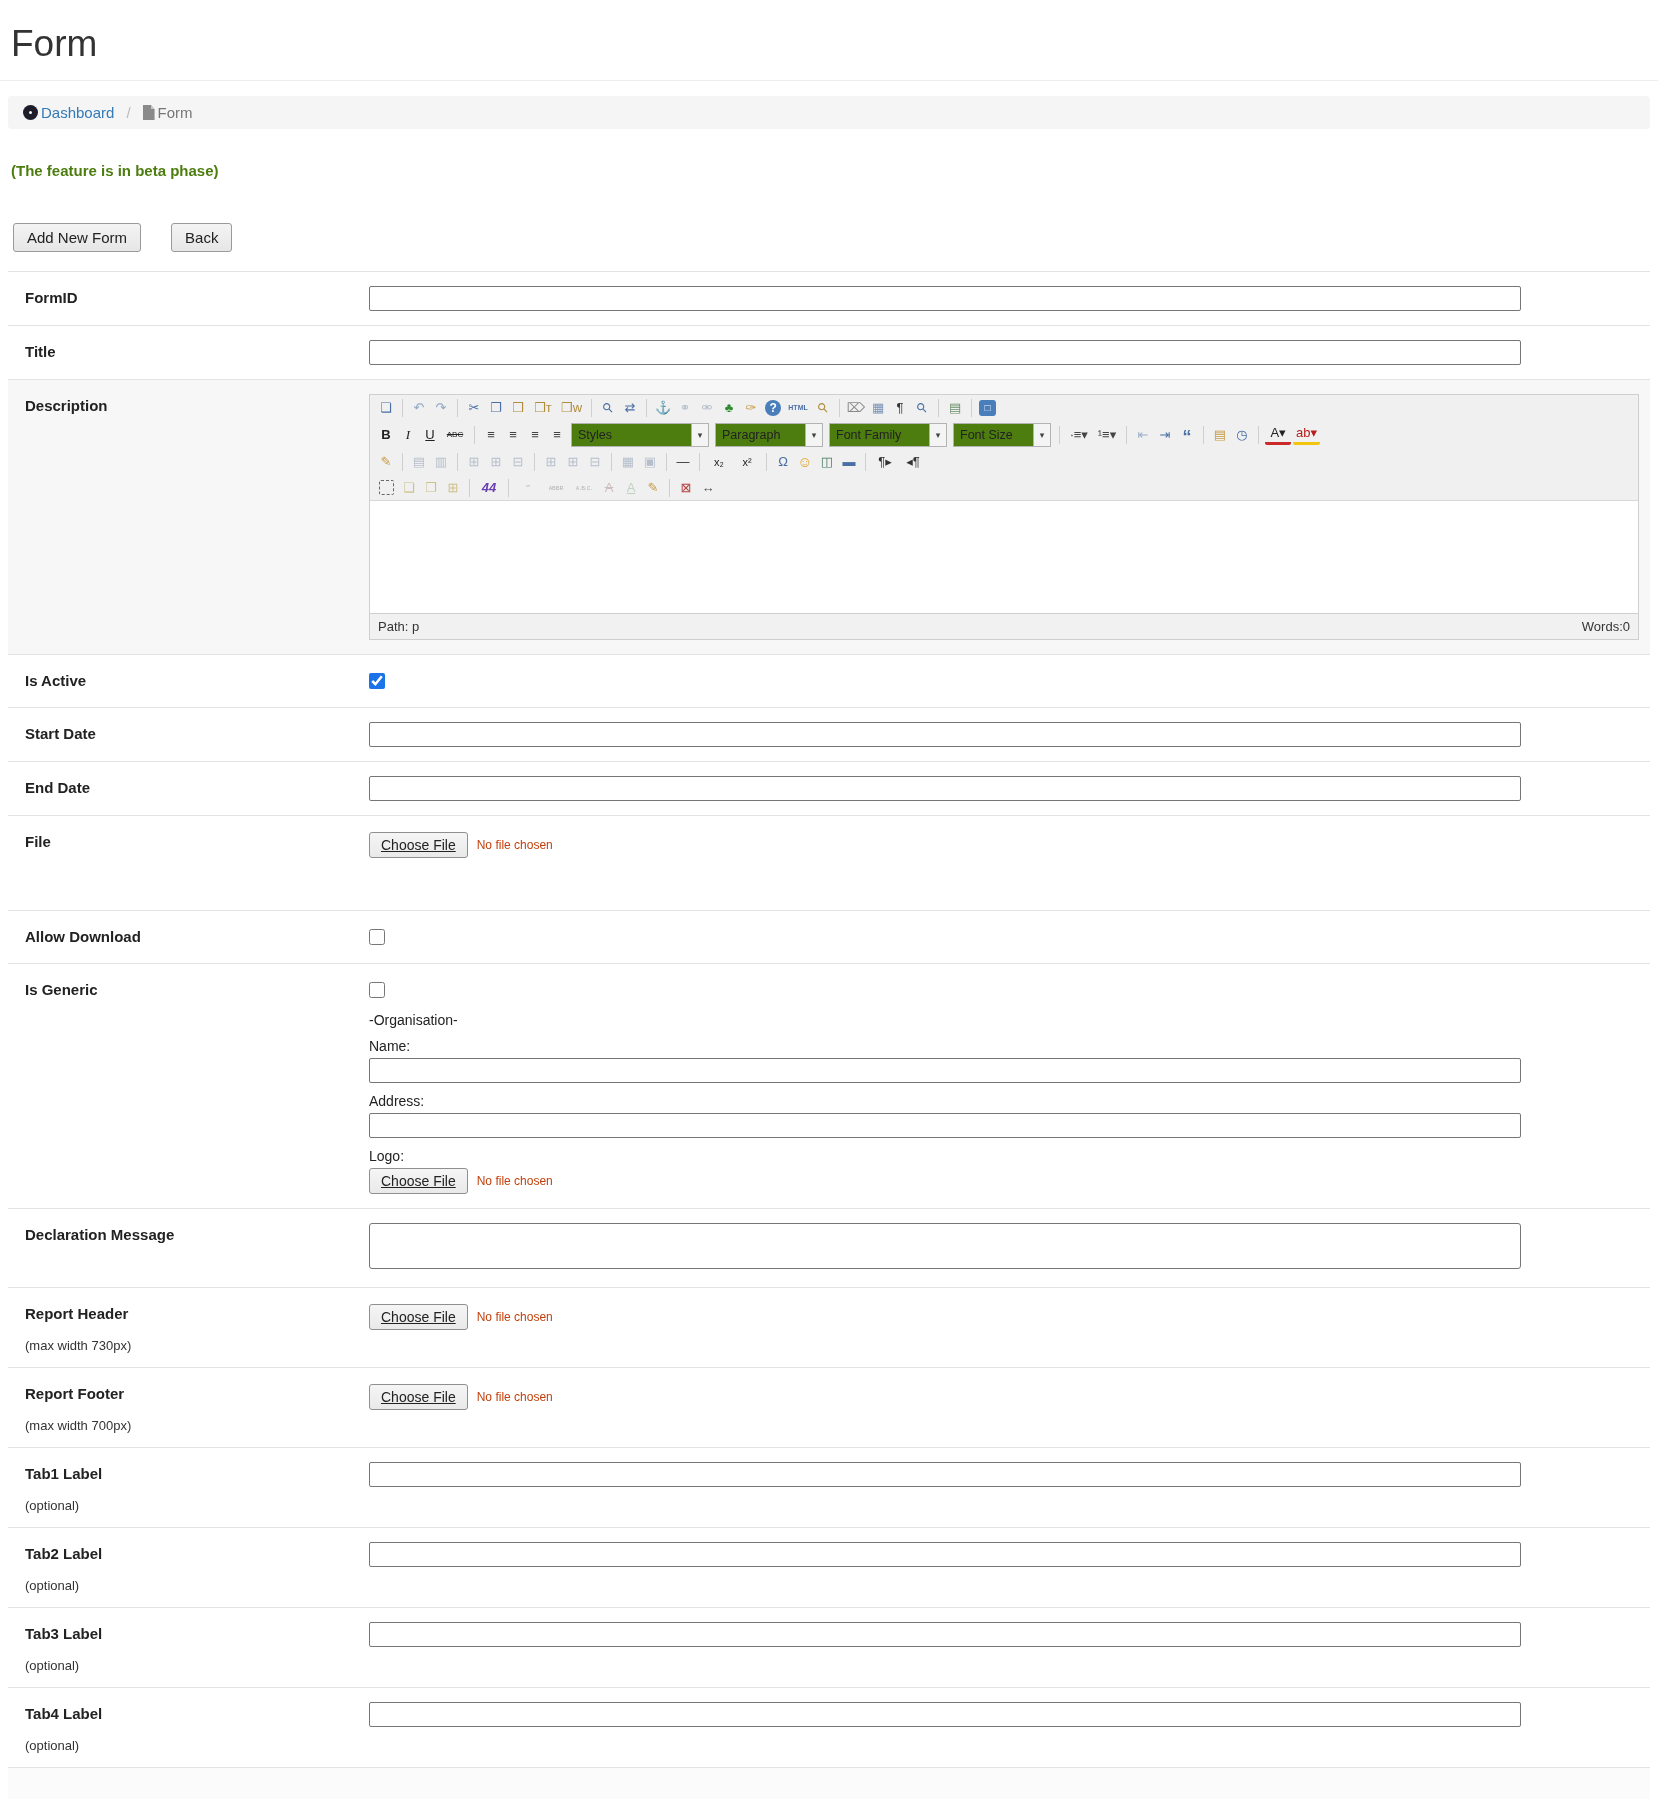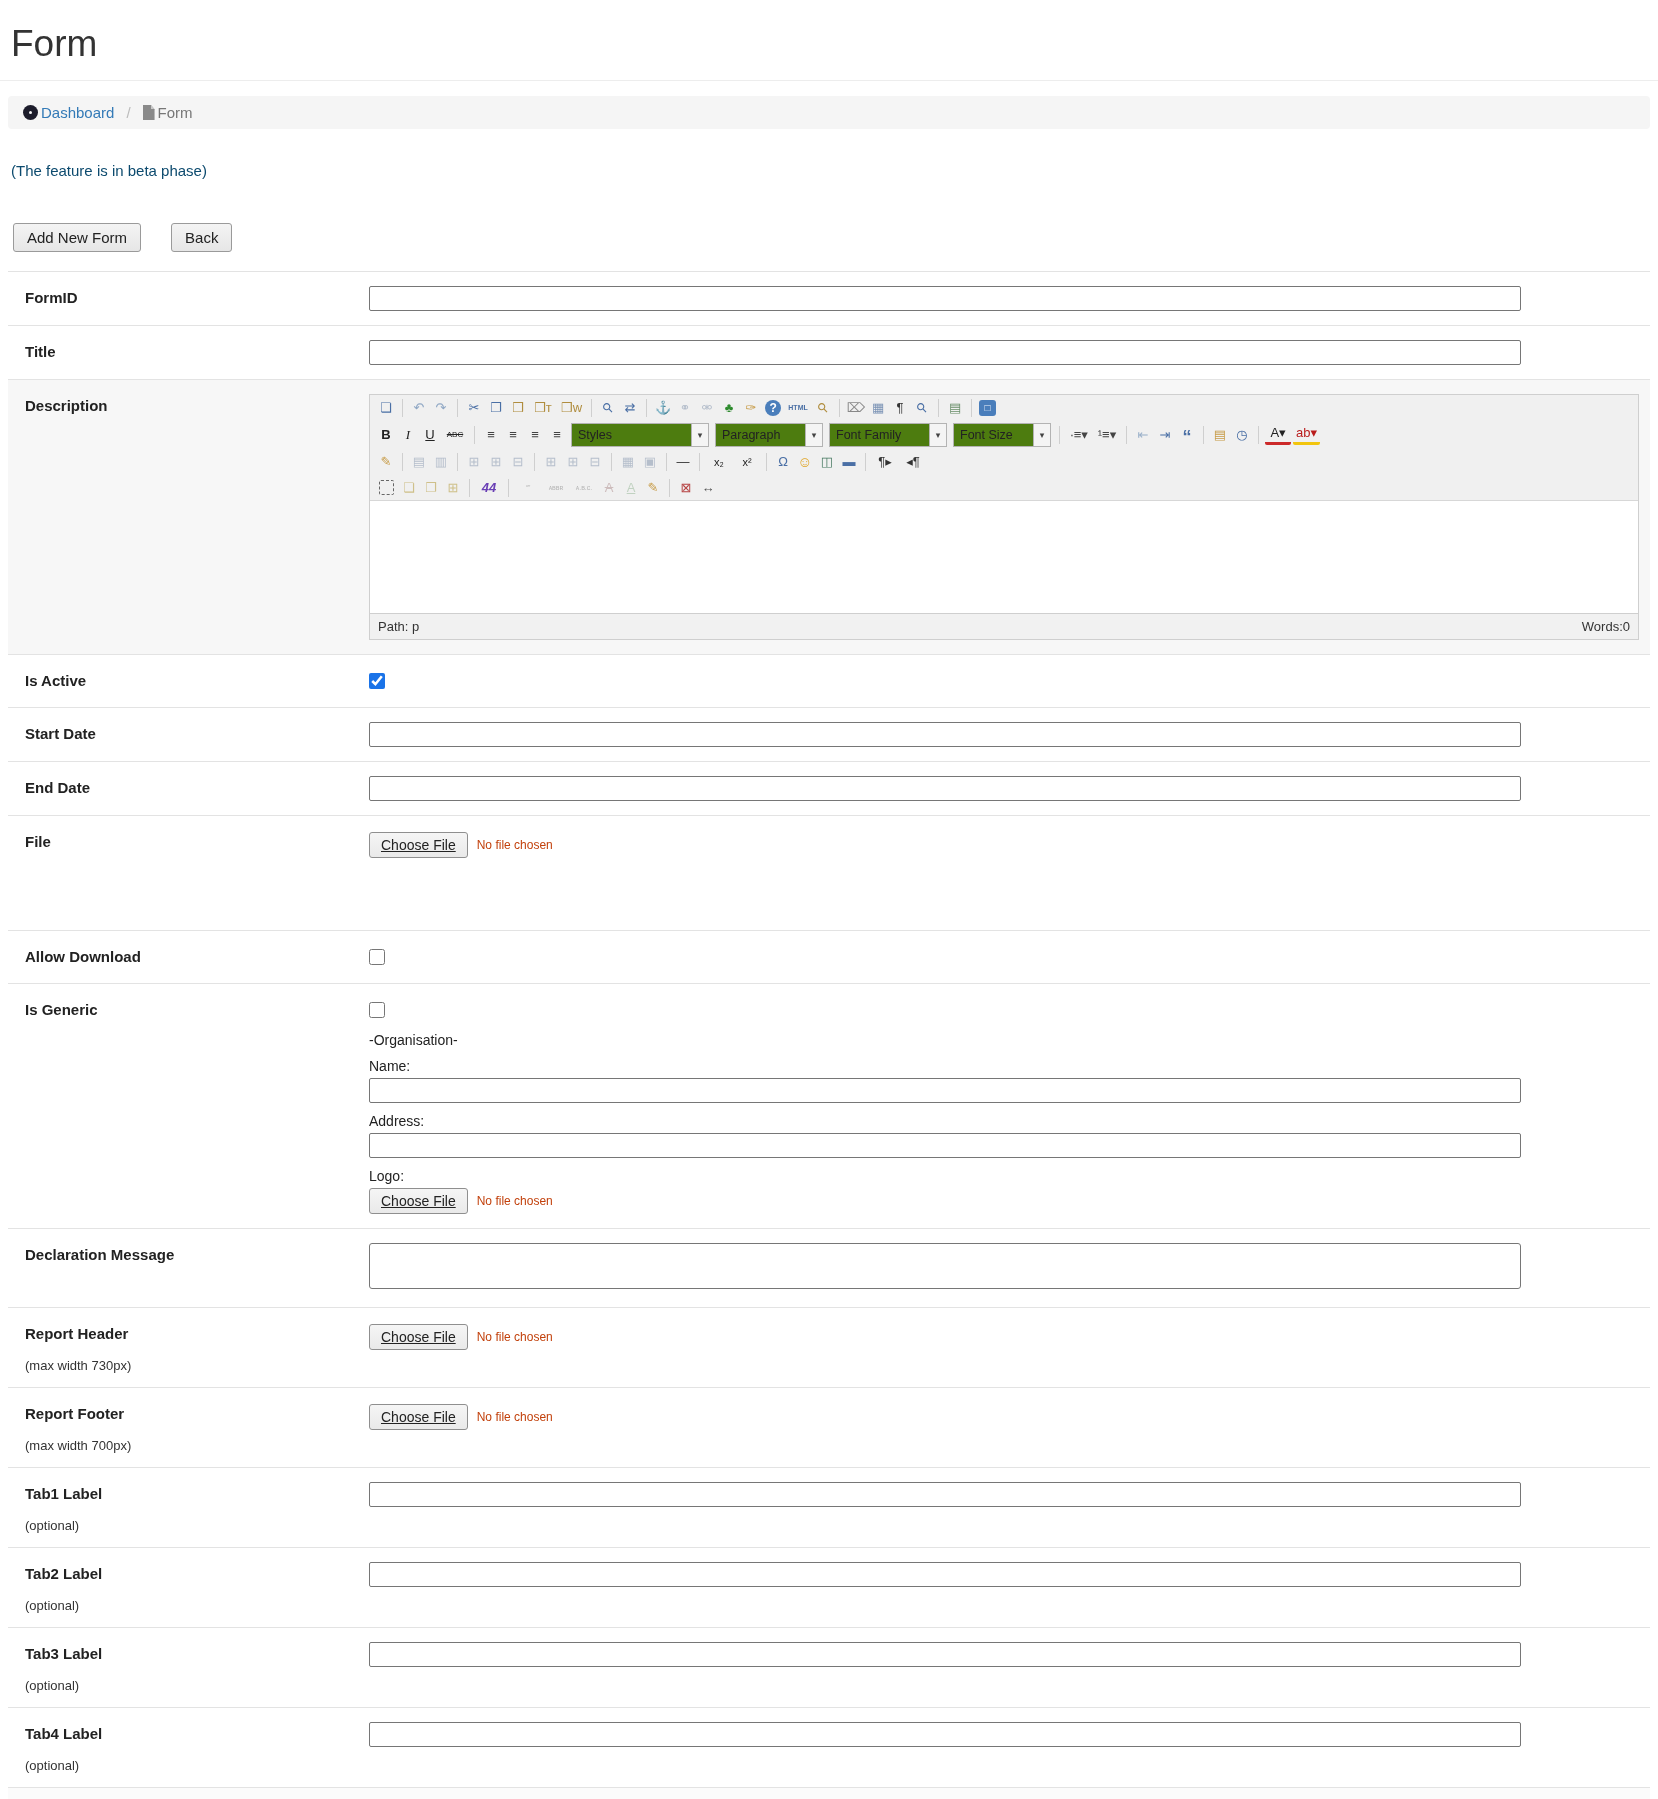--- a/index.html
+++ b/index.html
@@ -10,31 +10,31 @@
   .ptitle{font-size:37px;font-weight:400;color:#333;margin:22px 0 0 11px;line-height:44px;}
   .toprule{border:none;border-top:1px solid #ededed;margin:14px 0 0 0;}
   .breadcrumb{margin:15px 8px 0 8px;background:#f5f5f5;border-radius:4px;padding:8px 15px;font-size:15px;color:#999;display:flex;align-items:center;gap:4px;}
   .crumb-link{color:#337ab7;text-decoration:none;display:inline-flex;align-items:center;}
   .crumb-cur{color:#777;display:inline-flex;align-items:center;}
   .crumb-sep{color:#bbb;margin:0 8px;}
   .dash-ico{width:15px;height:15px;border-radius:50%;background:#1c1c2b;display:inline-block;margin-right:3px;position:relative;}
   .dash-ico::after{content:"";position:absolute;left:6px;top:6px;width:3px;height:3px;border-radius:50%;background:#f5f5f5;}
   .file-ico{width:12px;height:15px;background:#8a8a8a;display:inline-block;margin-right:3px;clip-path:polygon(0 0,70% 0,100% 28%,100% 100%,0 100%);position:relative;}
   .file-ico::after{content:"";position:absolute;right:0;top:0;border-left:4px solid #c9c9c9;border-top:4px solid transparent;}
-  .beta{color:#0c4a6e;font-size:15px;margin:33px 8px 0 11px;}
+  .beta{color:#4d7c0f;font-size:15px;margin:33px 8px 0 11px;font-weight:bold;}
 
   
   .btnbar{margin:44px 0 0 13px;display:flex;gap:30px;}
   .stdbtn{font-family:"Liberation Sans",sans-serif;font-size:15px;color:#222;background:linear-gradient(#f4f4f4,#e6e6e6);border:1px solid #9a9a9a;border-radius:3px;padding:5px 13px;cursor:pointer;}
 
   
   .ftable{margin:19px 8px 0 8px;border-top:1px solid #e3e3e3;}
   .frow{display:flex;border-bottom:1px solid #e3e3e3;padding:9px 0 14px 0;background:#fff;}
   .frow.shaded{background:#f7f7f7;}
-  .frow.tall{padding-bottom:72px;}
+  .frow.tall{padding-bottom:52px;}
   .flabel{width:361px;min-width:361px;padding:8px 0 0 17px;font-weight:bold;font-size:15px;color:#222;box-sizing:border-box;}
   .fnote{font-weight:normal;font-size:13px;color:#333;margin-top:16px;}
   .ffield{flex:1;padding-top:5px;}
   .tinput{width:1152px;height:25px;border:1px solid #767676;border-radius:2px;box-sizing:border-box;font-size:14px;padding:0 5px;background:#fff;}
   .tarea{width:1152px;height:46px;border:1px solid #767676;border-radius:3px;box-sizing:border-box;font-size:14px;padding:3px 5px;resize:none;background:#fff;font-family:"Liberation Sans",sans-serif;}
   .cbox{width:16px;height:16px;accent-color:#1a73e8;margin:4px 0 0 0;}
   .filewrap{display:flex;align-items:center;gap:9px;margin-top:2px;}
   .fbtn{font-family:"Liberation Sans",sans-serif;font-size:14px;color:#222;background:linear-gradient(#f5f5f5,#e9e9e9);border:1px solid #8f8f8f;border-radius:3px;padding:4px 11px;cursor:pointer;text-decoration:underline;}
   .fmsg{font-size:12px;color:#c2410c;}
   .orgbox{margin-top:10px;}

